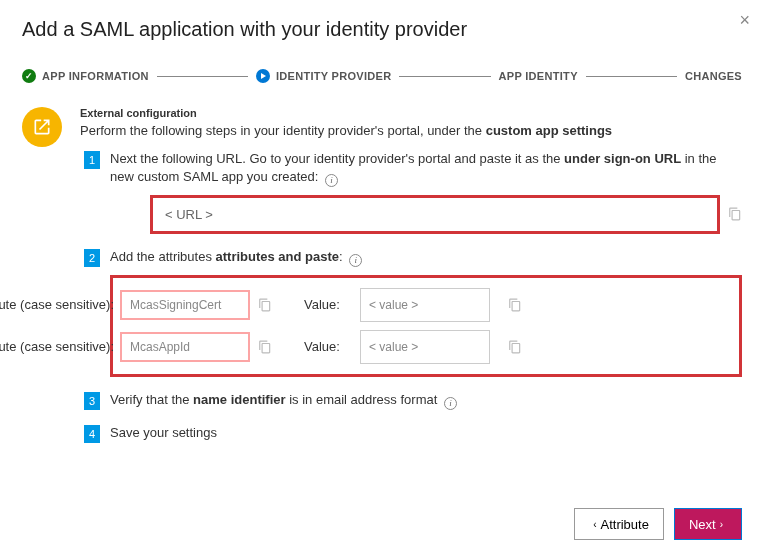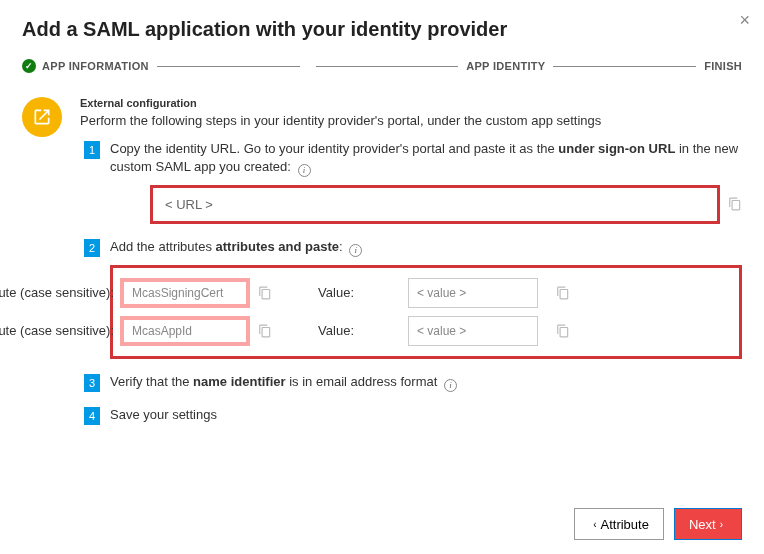--- a/index.html
+++ b/index.html
@@ -1,91 +1,95 @@
 <!DOCTYPE html>
 <html><head>
 <meta charset="utf-8">
 <style>
   * { box-sizing: border-box; margin: 0; padding: 0; }
   body { font-family: "Segoe UI", Arial, sans-serif; font-size: 13px; color: #333; background: #fff; width: 764px; height: 554px; position: relative; padding: 18px 22px; }
   .close { position: absolute; top: 10px; right: 14px; font-size: 18px; color: #888; cursor: pointer; }
-  h1 { font-size: 20px; font-weight: 700; color: #222; margin-bottom: 18px; }
+  h1 { font-size: 20px; font-weight: 400; color: #222; margin-bottom: 28px; }
   .steps { display: flex; align-items: center; margin-bottom: 24px; }
   .step { display: flex; align-items: center; font-size: 11px; font-weight: 600; letter-spacing: 0.3px; color: #555; white-space: nowrap; }
   .step-ic { width: 14px; height: 14px; border-radius: 50%; margin-right: 6px; display: inline-flex; align-items: center; justify-content: center; font-size: 9px; color: #fff; }
   .ic-done { background: #107c10; }
   .ic-active { background: #0078d4; position: relative; }
   .ic-active::after { content: ""; width: 0; height: 0; border-left: 5px solid #fff; border-top: 3px solid transparent; border-bottom: 3px solid transparent; position: absolute; left: 5px; }
   .line { flex: 1; height: 1px; background: #888; margin: 0 8px; }
   .section { display: flex; }
   .badge-circle { width: 40px; height: 40px; border-radius: 50%; background: #f7b500; display: flex; align-items: center; justify-content: center; flex-shrink: 0; margin-right: 18px; }
   .badge-circle svg { width: 20px; height: 20px; fill: #fff; }
   .content { flex: 1; }
   .sec-title { font-weight: 700; font-size: 11px; margin-bottom: 4px; }
   .sec-desc { font-size: 13px; margin-bottom: 12px; }
-  .sec-desc b { font-weight: 400; }
+  .sec-desc b { font-weight: 700; }
   .step-row { display: flex; margin-bottom: 8px; margin-left: 4px; }
   .num { width: 16px; height: 18px; background: #0099e5; color: #fff; font-size: 11px; display: flex; align-items: center; justify-content: center; margin-right: 10px; flex-shrink: 0; margin-top: 1px; }
   .step-body { flex: 1; font-size: 13px; line-height: 1.4; }
   .step-body b { font-weight: 700; }
   .info-ic { display: inline-flex; width: 13px; height: 13px; border: 1px solid #888; border-radius: 50%; align-items: center; justify-content: center; font-size: 9px; font-style: italic; font-family: Georgia, serif; color: #666; vertical-align: -2px; margin-left: 3px; }
   .url-row { display: flex; align-items: center; margin: 6px 0 14px 30px; padding-left: 40px; }
   .url-box { flex: 1; border: 3px solid #d13438; padding: 9px 12px; font-size: 13px; color: #666; background: #fff; }
   .copy-ic { width: 14px; height: 14px; margin-left: 8px; color: #bbb; }
   .attr-block { border: 3px solid #d13438; margin: 4px 0 14px 30px; padding: 6px 0; }
   .attr-row { display: flex; align-items: center; padding: 4px 10px; }
   .attr-label { width: 155px; text-align: right; font-size: 13px; padding-right: 6px; white-space: nowrap; }
-  .attr-input { width: 130px; height: 30px; border: 4px solid #fca5a5; padding: 0 8px; font-size: 12px; color: #888; background: #fff; }
-  .val-label { width: 70px; text-align: right; font-size: 13px; padding-right: 6px; margin-left: 18px; }
-  .val-input { width: 130px; height: 30px; border: 1px solid #ccc; padding: 10px 8px; font-size: 12px; color: #888; background: #fff; margin-left: 48px; }
+  .attr-input { width: 130px; height: 30px; border: 2px solid #fca5a5; padding: 0 8px; font-size: 12px; color: #888; background: #fff; }
+  .val-label { width: 70px; text-align: center; font-size: 13px; padding-right: 6px; margin-left: 18px; }
+  .val-input { width: 130px; height: 30px; border: 1px solid #ccc; padding: 16px 8px; font-size: 12px; color: #888; background: #fff; }
   .row-outer { display: flex; align-items: center; margin-left: -158px; }
   .footer { position: absolute; bottom: 14px; right: 22px; display: flex; gap: 10px; }
   .btn { height: 32px; padding: 0 14px; font-size: 13px; border: 1px solid #999; background: #fff; display: inline-flex; align-items: center; cursor: pointer; }
-  .btn-primary { background: #ef4444; border-color: #0078d4; color: #fff; }
+  .btn-primary { background: #be185d; border-color: #0078d4; color: #fff; }
   .chev { font-size: 10px; margin: 0 4px; }
 </style>
 </head>
 <body>
 
 <span class="close">×</span>
 
 <h1>Add a SAML application with your identity provider</h1>
 
 <div class="steps">
   <div class="step">
     <span class="step-ic ic-done">✓</span>
     <span>APP INFORMATION</span>
   </div>
   <div class="line"></div>
+  <div class="step">
+    <span class="step-ic ic-active"></span>
+    <span>IDENTITY PROVIDER</span>
+  </div>
   <div class="line"></div>
   <div class="step">
     <span>APP IDENTITY</span>
   </div>
   <div class="line"></div>
   <div class="step">
-    <span>FINISH</span>
+    <span>CHANGES</span>
   </div>
 </div>
 
 <div class="section">
   <div class="badge-circle">
     <svg viewBox="0 0 24 24">
         <path d="M14 3v2h3.6l-9.3 9.3 1.4 1.4L19 6.4V10h2V3h-7zM19 19H5V5h6V3H5c-1.1 0-2 .9-2 2v14c0 1.1.9 2 2 2h14c1.1 0 2-.9 2-2v-6h-2v6z"></path>
       </svg>
   </div>
   <div class="content">
     <div class="sec-title">External configuration</div>
     <div class="sec-desc">
       <span>Perform the following steps in your identity provider's portal, under the </span><b>custom app settings</b>
     </div>
 
     <div class="step-row">
       <div class="num">1</div>
       <div class="step-body">
-        <span>Copy the identity URL. Go to your identity provider's portal and paste it as the </span><b>under sign-on URL</b><span> in the new custom SAML app you created:</span>
+        <span>Next the following URL. Go to your identity provider's portal and paste it as the </span><b>under sign-on URL</b><span> in the new custom SAML app you created:</span>
         <span class="info-ic">i</span>
       </div>
     </div>
     <div class="url-row">
       <div class="url-box">&lt; URL &gt;</div>
       <svg class="copy-ic" viewBox="0 0 24 24" fill="#bbb">
           <path d="M16 1H4c-1.1 0-2 .9-2 2v14h2V3h12V1zm3 4H8c-1.1 0-2 .9-2 2v14c0 1.1.9 2 2 2h11c1.1 0 2-.9 2-2V7c0-1.1-.9-2-2-2zm0 16H8V7h11v14z"></path>
         </svg>
     </div>
 

